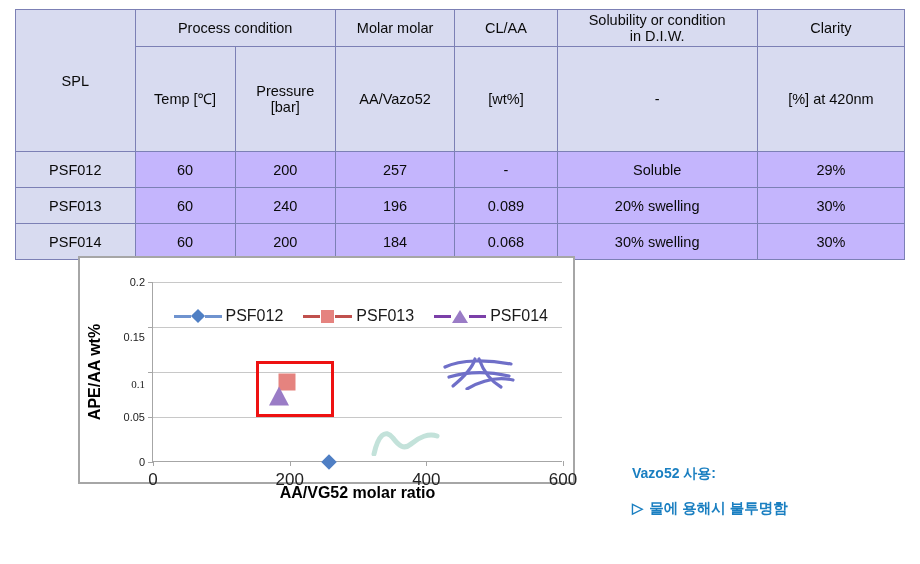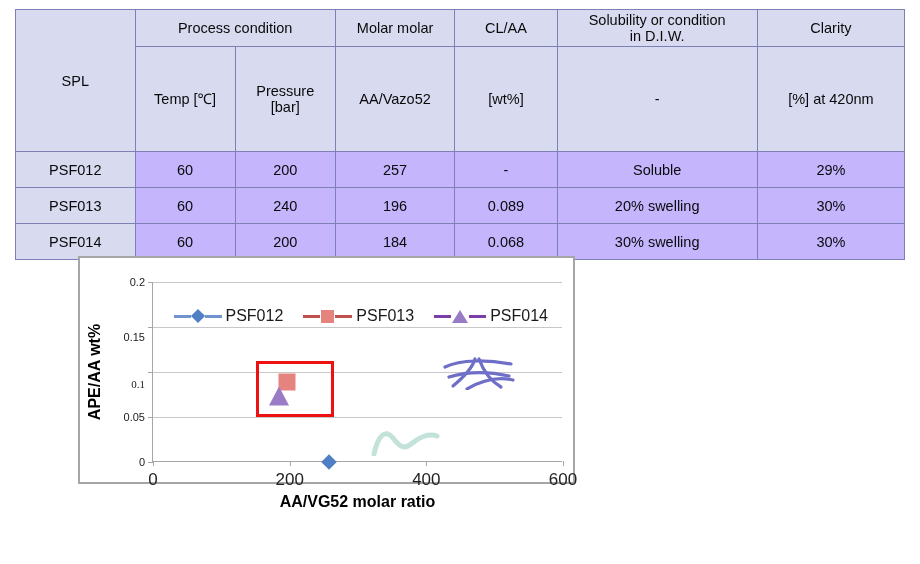--- a/index.html
+++ b/index.html
@@ -116,21 +116,21 @@
     top: 100%;
     margin-top: 9px;
     transform: translateX(-50%);
     font-size: 17px;
     color: #222;
     white-space: nowrap;
   }
   #x-axis-title {
     position: absolute;
     top: 100%;
-    margin-top: 32px;
+    margin-top: 23px;
     left: 50%;
     transform: translateX(-50%);
     font-size: 16px;
     font-weight: bold;
     color: #000;
     white-space: nowrap;
   }
   #y-axis-title {
     position: absolute;
     left: -58px;
@@ -355,13 +355,17 @@
         <div class="marker m-diamond" style="left: 175.617px; top: 180px; background: rgb(79, 127, 196);"></div>
         <div class="marker m-square" style="left: 133.933px; top: 99.9px; background: rgb(229, 131, 127);"></div>
         <div class="marker m-triangle" style="left: 125.733px; top: 118.8px; border-bottom: 19px solid rgb(154, 124, 198); margin-top: -5px;"></div>
       </div>
 
     <div id="x-axis-title">AA/VG52 molar ratio</div>
   </div>
 </div>
 
 <div id="notes">
+  <div class="note-line1">Vazo52 사용:</div>
+  <div class="note-line2">
+    <span class="tri-glyph">▷</span><span>물에 용해시 불투명함</span>
+  </div>
 </div>
 
 </body></html>

